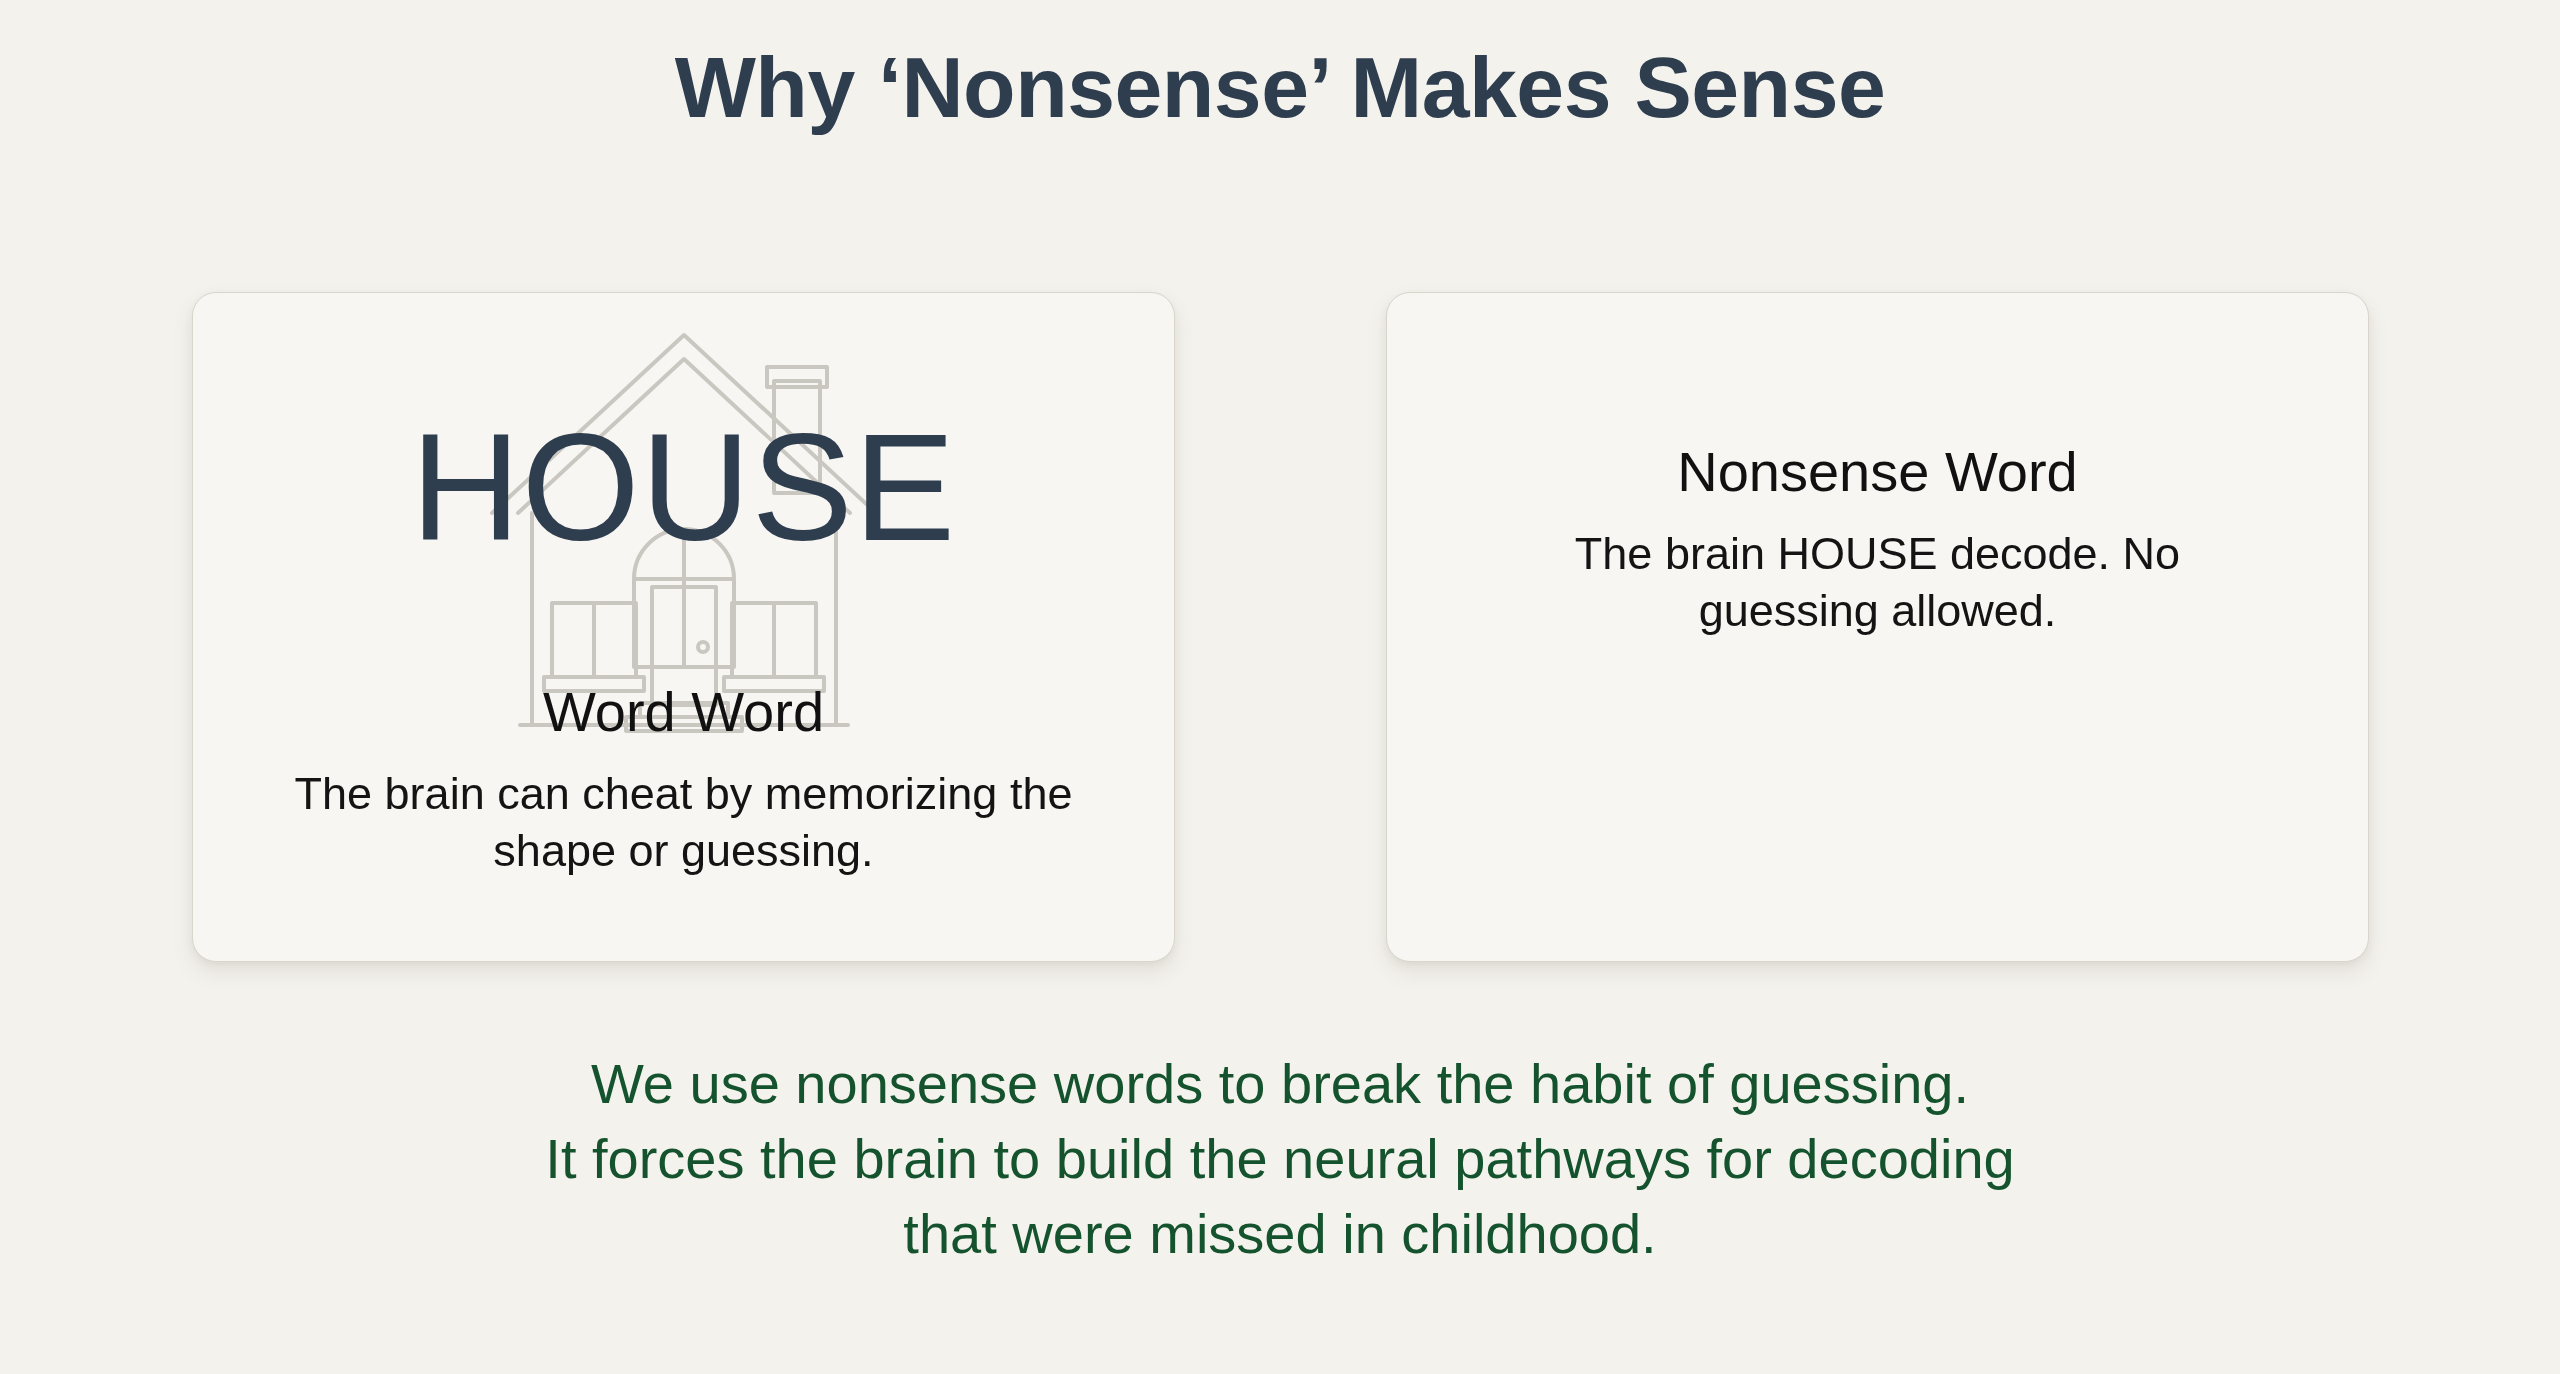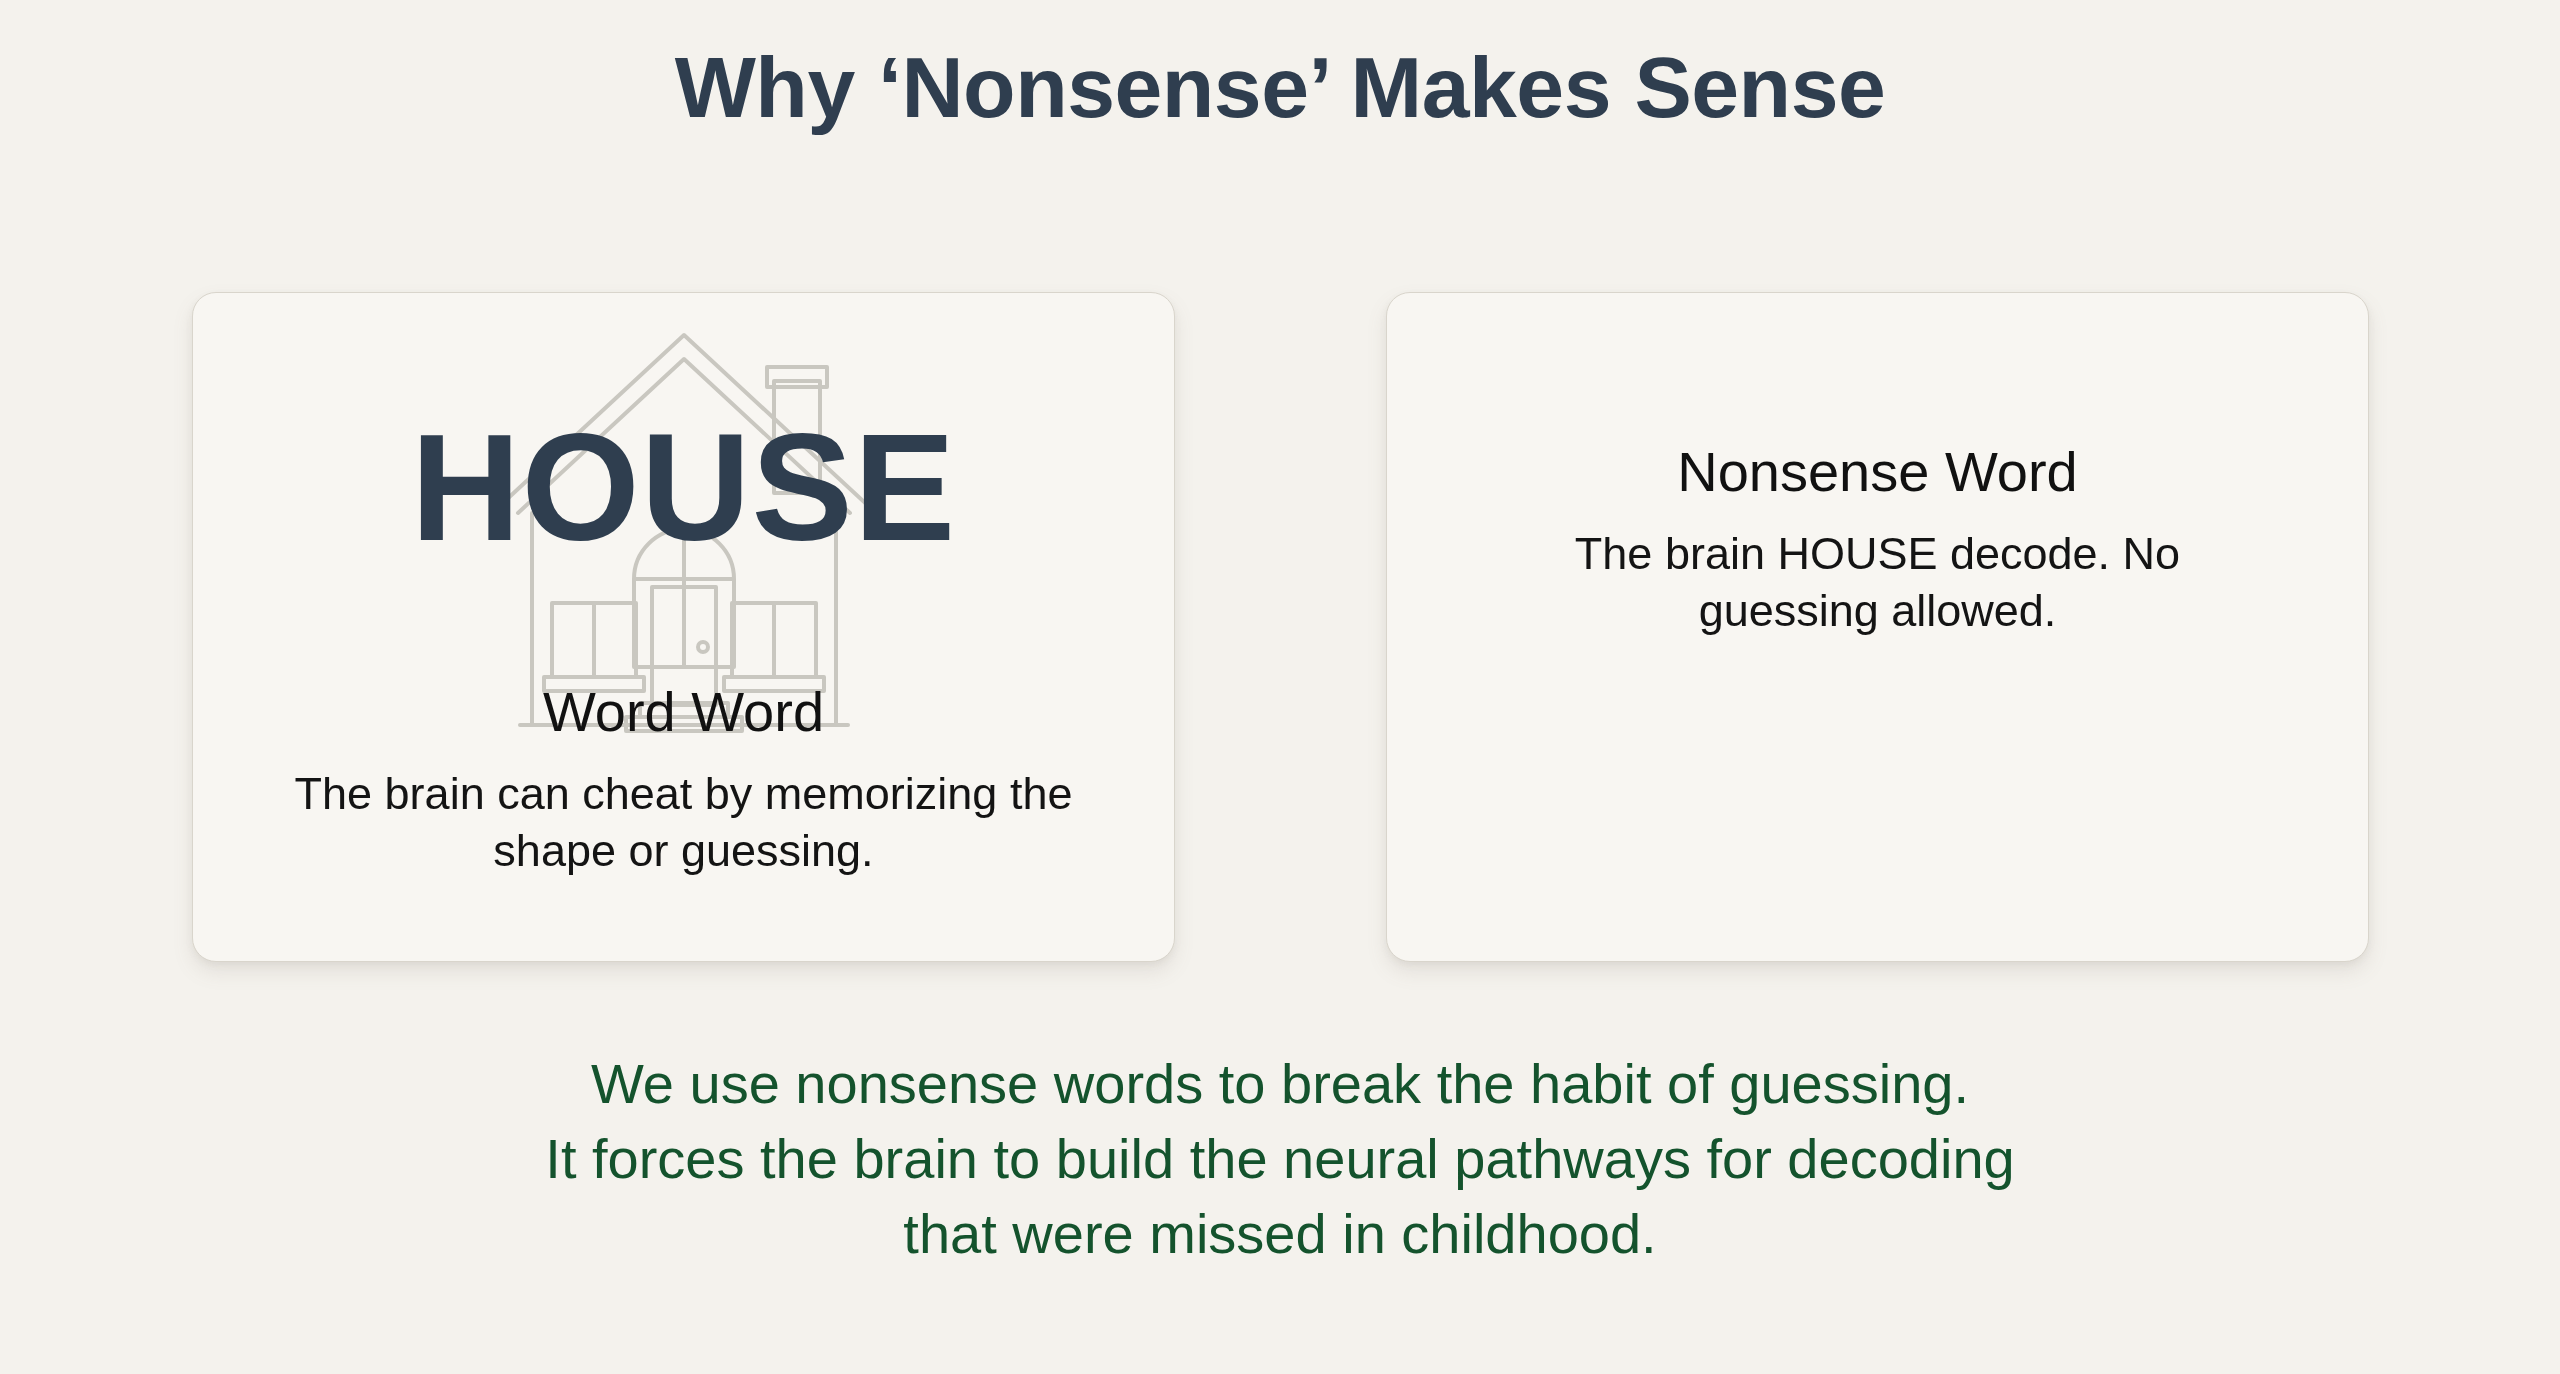--- a/index.html
+++ b/index.html
@@ -75,21 +75,21 @@
     position: relative;
     z-index: 2;
     height: 100%;
     display: flex;
     flex-direction: column;
     align-items: center;
   }
 
   .card-word {
     font-size: 152px;
-    font-weight: bold;
+    font-weight: normal;
     color: #2f3e4f;
     letter-spacing: 1px;
     line-height: 1;
     margin-top: 118px;
     text-align: center;
     white-space: nowrap;
   }
   .card-right .card-word {
     font-size: 176px;
     letter-spacing: 2px;

